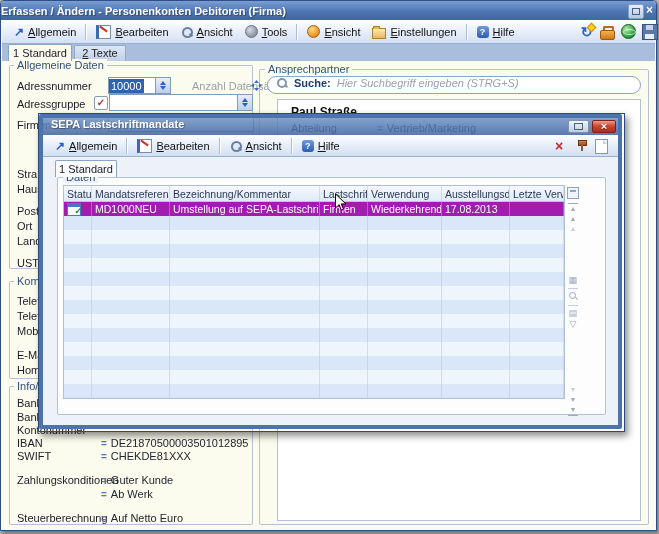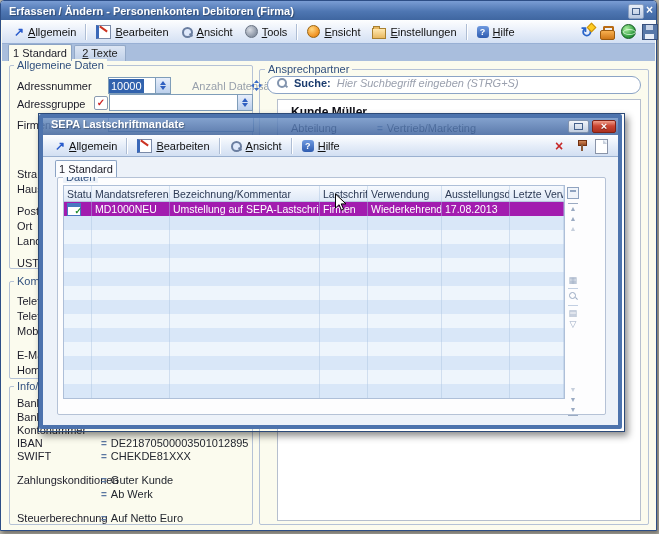--- a/index.html
+++ b/index.html
@@ -1,20 +1,20 @@
 <!DOCTYPE html>
 <html><head>
 <meta charset="utf-8">
 <style>
   html,body{margin:0;padding:0;}
   .screen{position:relative;width:659px;height:534px;background:#b9b5a8;font-family:"Liberation Sans",sans-serif;font-size:11px;color:#1c1c28;overflow:hidden;}
   .mainwin{position:absolute;left:0;top:0;width:655px;height:529px;border:1px solid #2d4e86;border-radius:4px 4px 0 0;background:#fbfbee;box-shadow:2px 3px 4px rgba(60,60,60,.55);}
   
   .titlebar{position:absolute;left:0;top:0;width:100%;height:19px;background:linear-gradient(180deg,#7a9dd4 0%,#4e76b2 55%,#3f66a0 100%);border-radius:3px 3px 0 0;display:flex;align-items:center;}
-  .titlebar .ttext{color:#fff;font-weight:bold;padding-left:8px;font-size:11px;text-shadow:1px 1px 1px rgba(0,0,0,.35);white-space:nowrap;}
+  .titlebar .ttext{color:#fff;font-weight:bold;font-size:11px;text-shadow:1px 1px 1px rgba(0,0,0,.35);white-space:nowrap;}
   .winbtn{position:absolute;top:3px;width:14px;height:13px;border:1px solid #8aa0c2;border-radius:2px;background:linear-gradient(#e8eef8,#b9c8e0);display:flex;align-items:center;justify-content:center;}
   .winbtn .sq{width:6px;height:5px;border:1px solid #44608c;}
   .closeX{position:absolute;top:2px;color:#fff;font-weight:bold;font-size:12px;}
   
   .menubar{position:absolute;left:1px;top:19px;width:653px;height:24px;background:linear-gradient(180deg,#fdfeff 0%,#e6edf9 55%,#d3e0f3 100%);border-bottom:1px solid #98b0d4;display:flex;align-items:center;padding-left:6px;box-sizing:border-box;}
   .mitem{display:flex;align-items:center;gap:4px;padding:2px 6px;white-space:nowrap;color:#111;}
   .mitem u{text-decoration:underline;}
   .msep{width:1px;height:16px;background:#aebdd4;margin:0 3px;border-right:1px solid #fff;}
   
   .ig{display:inline-block;text-align:center;}
@@ -239,21 +239,21 @@
         <path d="M5.5 0 L8 3 H3 Z M5.5 11 L3 8 H8 Z M0 5.5 L3 3.2 V7.8 Z M11 5.5 L8 7.8 V3.2 Z" fill="#3a6cc8"></path>
       </svg>
 
     <div class="searchbar" style="left:266px;top:75px;width:374px;height:18px;">
       <span class="mag"></span>
       <span style="font-weight:bold;color:#1b3c6e;">Suche:</span>
       <span class="placeholder">Hier Suchbegriff eingeben (STRG+S)</span>
     </div>
 
     <div class="card" style="left:276px;top:98px;width:364px;height:422px;"></div>
-    <div class="flabel" style="left:290px;top:104px;font-weight:bold;font-size:12px;color:#101018;">Kunde Müller</div>
+    <div class="flabel" style="left:290px;top:104px;font-weight:bold;font-size:12px;color:#101018;">Paul Straße</div>
     <div class="flabel" style="left:290px;top:121px;">Abteilung</div>
     <div class="fvalue" style="left:376px;top:121px;"><span class="eqmark">=</span><span>Vertrieb/Marketing</span></div>
 
     <div class="dialog">
       <div class="dframe">
 
         <div class="dtitle">
           <span class="ttext">SEPA Lastschriftmandate</span>
         </div>
         <div class="xpbtn rest" style="left:525px;">

